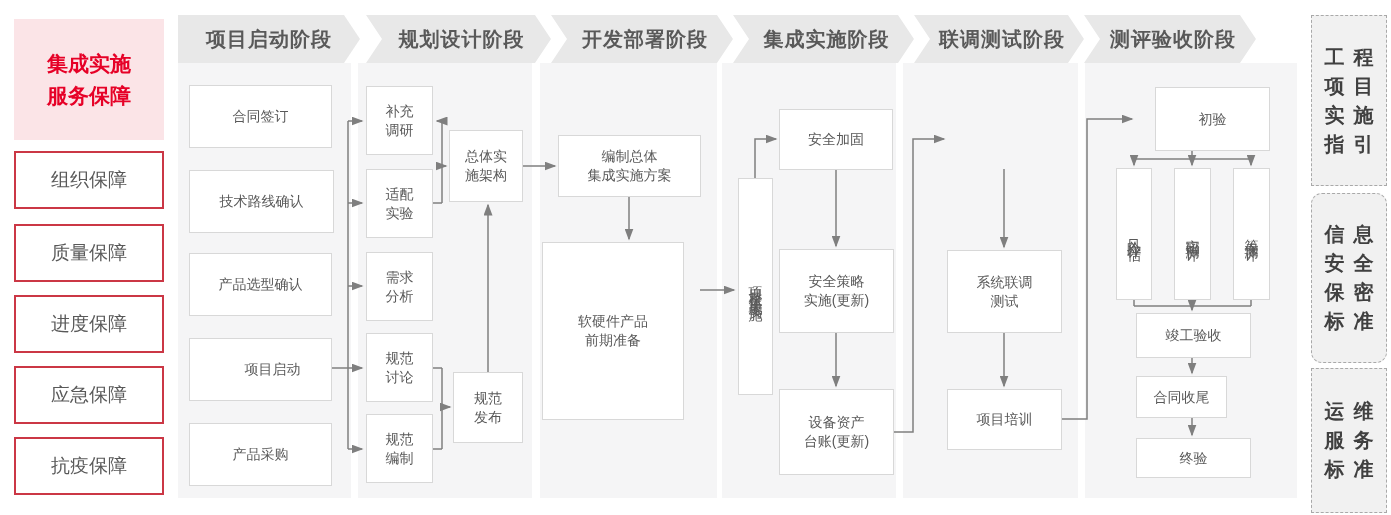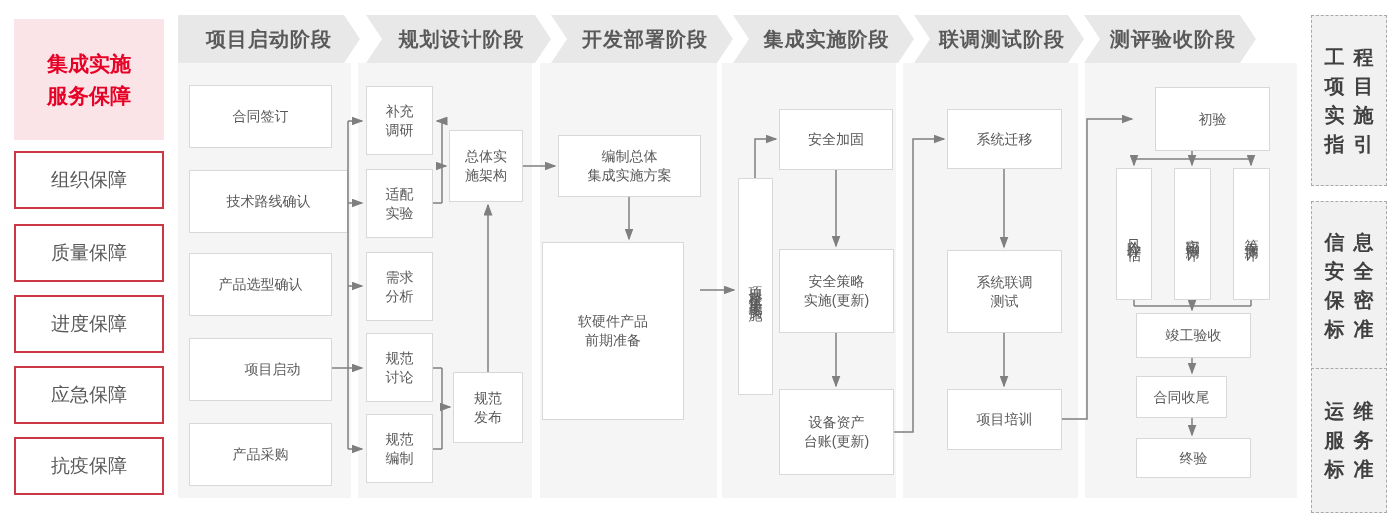--- a/index.html
+++ b/index.html
@@ -62,21 +62,21 @@
 
   <div class="side-title">集成实施
 服务保障</div>
   <div class="side-item" style="top:151px;">组织保障</div>
   <div class="side-item" style="top:224px;">质量保障</div>
   <div class="side-item" style="top:295px;">进度保障</div>
   <div class="side-item" style="top:366px;">应急保障</div>
   <div class="side-item" style="top:437px;">抗疫保障</div>
 
   <div class="box" style="left:189px;top:85px;width:143px;height:63px;">合同签订</div>
-  <div class="box" style="left:189px;top:170px;width:159px;height:63px;">技术路线确认</div>
+  <div class="box" style="left:189px;top:170px;width:145px;height:63px;">技术路线确认</div>
   <div class="box" style="left:189px;top:253px;width:143px;height:63px;">产品选型确认</div>
   <div class="box" style="left:189px;top:338px;width:143px;height:63px;padding-left:24px;">项目启动</div>
   <div class="box" style="left:189px;top:423px;width:143px;height:63px;">产品采购</div>
 
   <div class="box" style="left:366px;top:86px;width:67px;height:69px;">补充
 调研</div>
   <div class="box" style="left:366px;top:169px;width:67px;height:69px;">适配
 实验</div>
   <div class="box" style="left:366px;top:252px;width:67px;height:69px;">需求
 分析</div>
@@ -94,40 +94,39 @@
   <div class="box" style="left:542px;top:242px;width:142px;height:178px;">软硬件产品
 前期准备</div>
 
   <div class="box vbox" style="left:738px;top:178px;width:35px;height:217px;">项目整体集成实施</div>
   <div class="box" style="left:779px;top:109px;width:114px;height:61px;">安全加固</div>
   <div class="box" style="left:779px;top:249px;width:115px;height:84px;">安全策略
 实施(更新)</div>
   <div class="box" style="left:779px;top:389px;width:115px;height:86px;">设备资产
 台账(更新)</div>
 
-  <div class="box" style="left:947px;top:109px;width:115px;height:60px;">系统迁移</div>
   <div class="box" style="left:947px;top:250px;width:115px;height:83px;">系统联调
 测试</div>
   <div class="box" style="left:947px;top:389px;width:115px;height:61px;">项目培训</div>
 
   <div class="box" style="left:1135px;top:87px;width:115px;height:64px;margin-left:20px;">初验</div>
   <div class="box vbox" style="left:1116px;top:168px;width:36px;height:132px;">风险评估</div>
   <div class="box vbox" style="left:1174px;top:168px;width:37px;height:132px;">密码测评</div>
   <div class="box vbox" style="left:1233px;top:168px;width:37px;height:132px;">等保测评</div>
   <div class="box" style="left:1136px;top:313px;width:115px;height:45px;">竣工验收</div>
   <div class="box" style="left:1136px;top:376px;width:91px;height:42px;">合同收尾</div>
   <div class="box" style="left:1136px;top:438px;width:115px;height:40px;">终验</div>
 
   <div class="ref-box" style="top:15px;height:171px;">
     <div class="ref-text">工程
 项目
 实施
 指引</div>
   </div>
-  <div class="ref-box" style="top:201px;height:170px;">
+  <div class="ref-box" style="top:193px;height:170px;border-radius:11px;">
     <div class="ref-text">信息
 安全
 保密
 标准</div>
   </div>
   <div class="ref-box" style="top:368px;height:145px;">
     <div class="ref-text">运维
 服务
 标准</div>
   </div>

